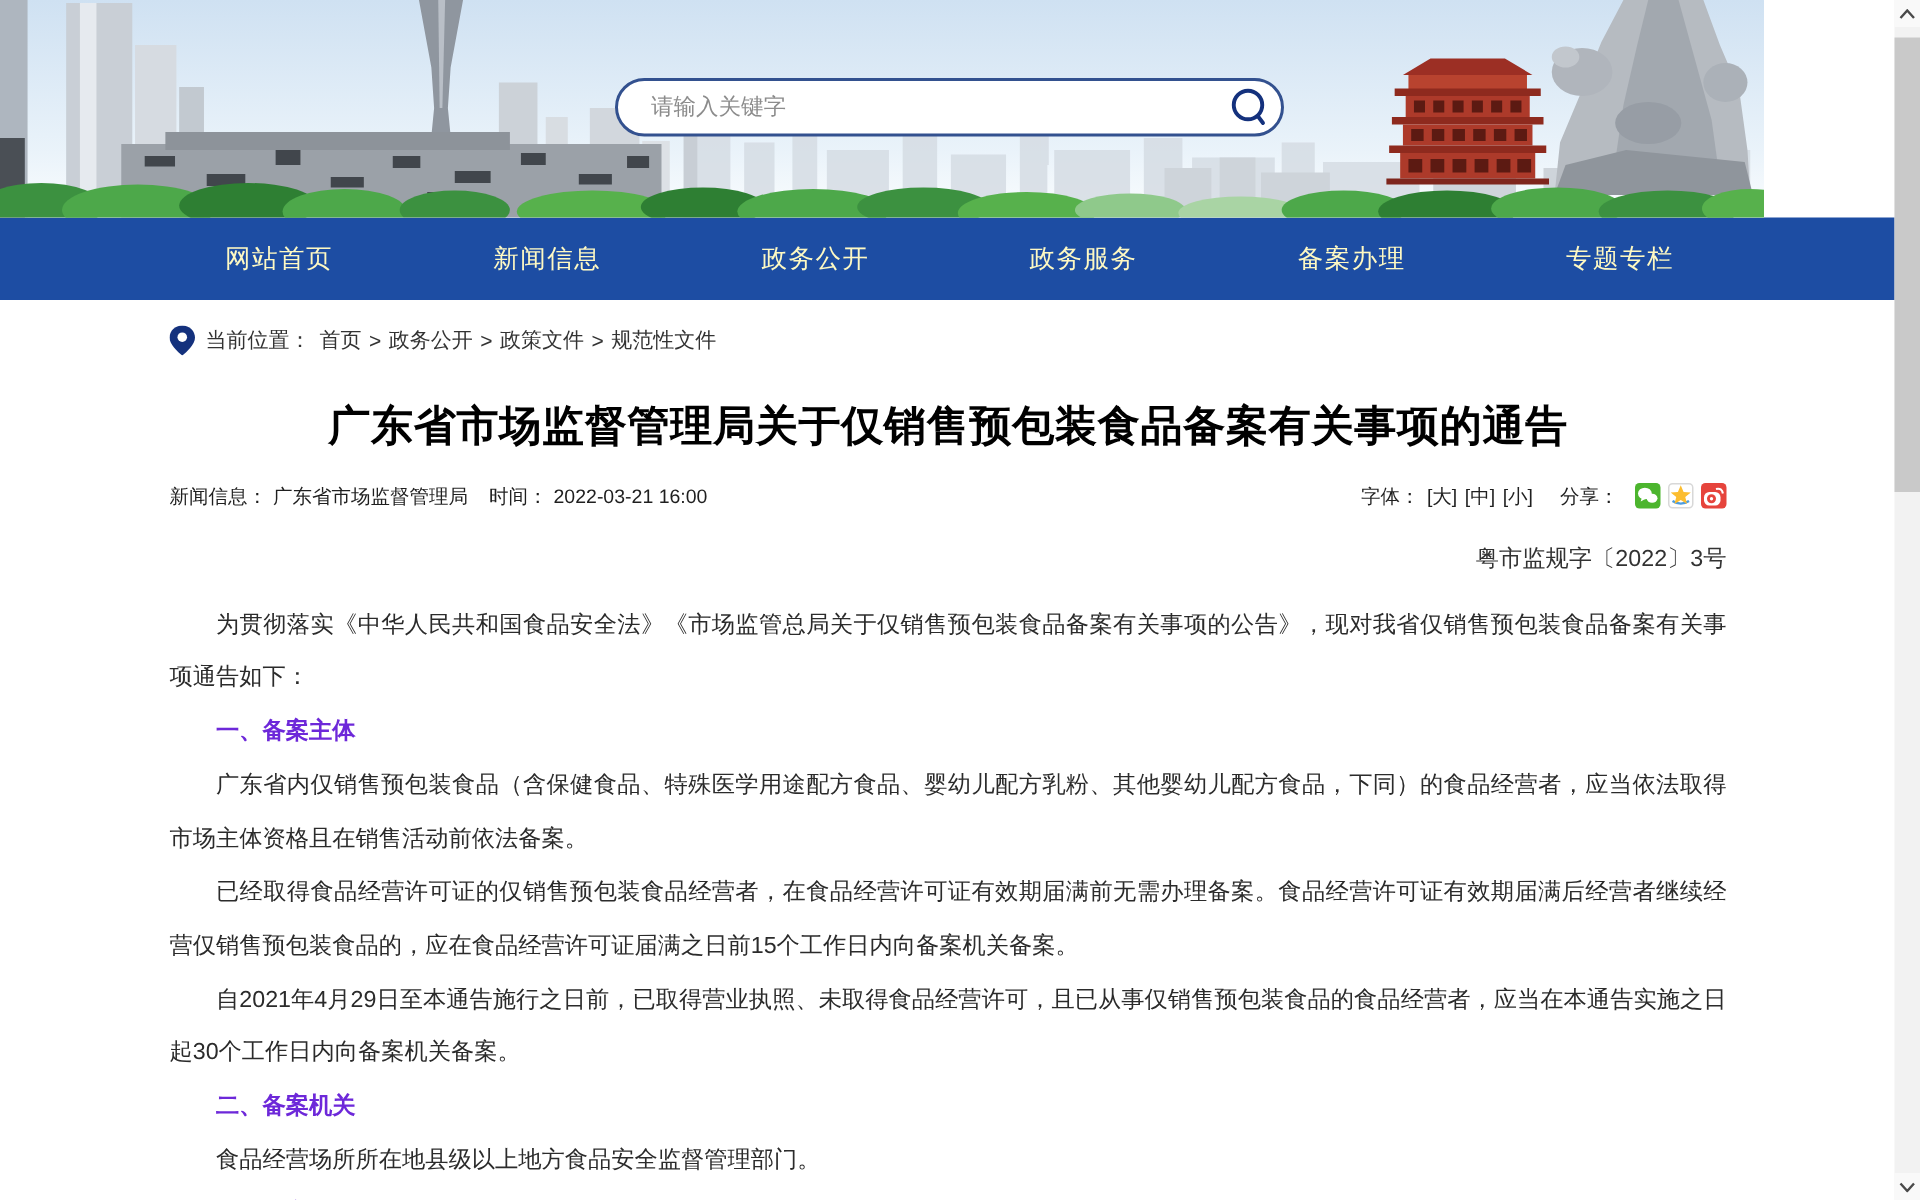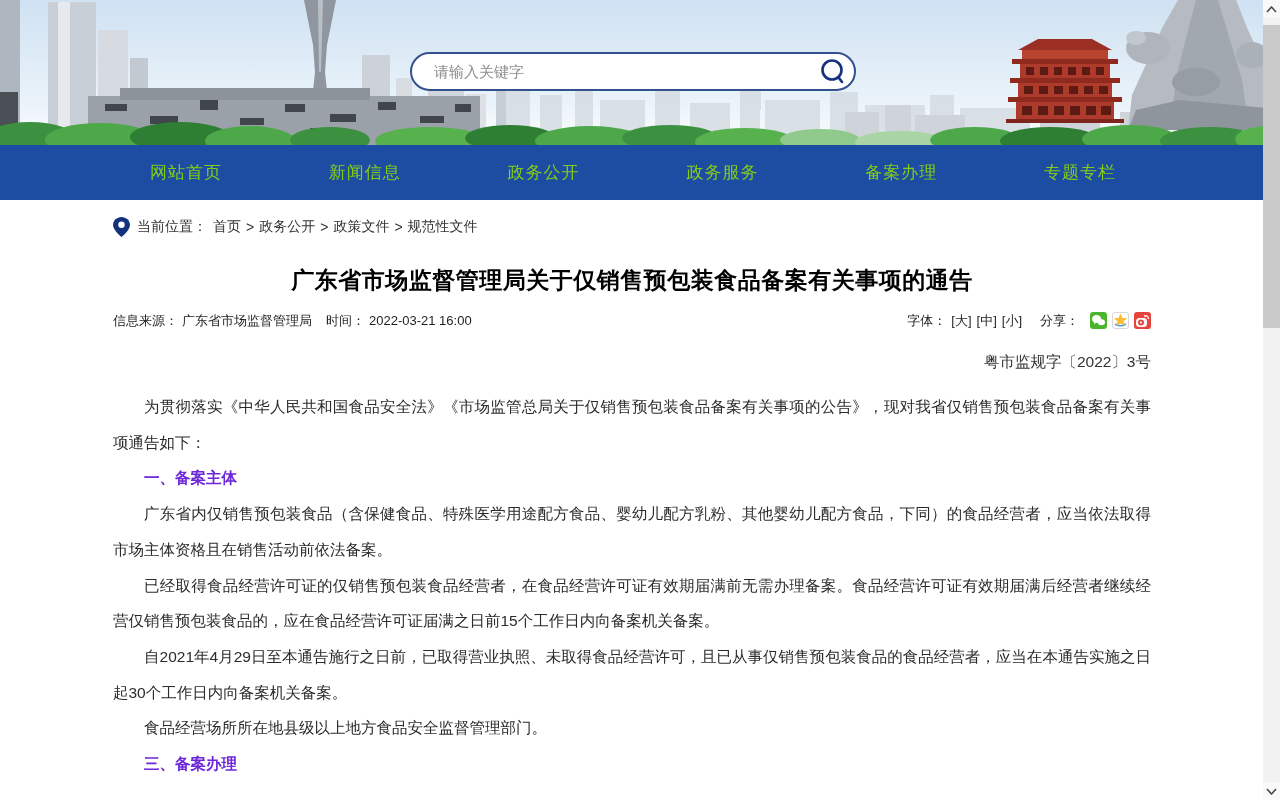--- a/index.html
+++ b/index.html
@@ -3,51 +3,51 @@
 <meta charset="utf-8">
 <style>
   * { box-sizing: border-box; }
   html,body { margin:0; padding:0; }
   body {
     width:1280px; height:800px; overflow:hidden; position:relative;
     background:#ffffff; font-family:"Liberation Sans","DejaVu Sans",sans-serif;
   }
 
   
-  .banner { position:relative; width:1280px; height:145px; overflow:hidden; background:#e8f1f9; }
+  .banner { position:relative; width:1176px; height:145px; overflow:hidden; background:#e8f1f9; }
   .banner svg.scene { position:absolute; left:0; top:0; width:100%; height:100%; display:block; }
 
   .search-wrap {
     position:absolute; left:410px; top:52px; width:446px; height:39px;
     background:#ffffff; border:2px solid #33518f; border-radius:21px;
     display:flex; align-items:center; z-index:5;
   }
   .search-input {
     flex:1; border:none; outline:none; background:transparent;
     margin-left:20px; font-size:15px; color:#333;
     font-family:"Liberation Sans","DejaVu Sans",sans-serif;
   }
   .search-input::placeholder { color:#8c8c8c; }
   .search-btn { width:30px; height:30px; margin-right:6px; cursor:pointer; background:none; border:none; padding:0; display:flex; align-items:center; justify-content:center; }
 
   
   .nav { width:1280px; height:55px; background:#1d4da3; display:flex; align-items:center; }
   .nav-inner { display:flex; width:966px; margin-left:150px; justify-content:space-between; }
-  .nav-item { color:#84cc16; font-size:17px; letter-spacing:1px; cursor:pointer; white-space:nowrap; }
+  .nav-item { color:#fef9c3; font-size:17px; letter-spacing:1px; cursor:pointer; white-space:nowrap; }
 
   
   .content { width:1038px; margin-left:113px; position:relative; }
 
   .breadcrumb { margin-top:17px; display:flex; align-items:center; font-size:14px; color:#333; }
   .breadcrumb .pin { width:17px; height:20px; margin-right:7px; flex:0 0 auto; }
   .crumb-label { margin-right:6px; }
   .crumb-link { cursor:pointer; }
   .crumb-sep { margin:0 5px; color:#333; }
 
-  .page-title { margin-top:28px; text-align:center; font-size:23px; font-weight:bold; color:#000; letter-spacing:0.5px; }
+  .page-title { margin-top:28px; text-align:center; font-size:28px; font-weight:bold; color:#000; letter-spacing:0.5px; }
 
   .meta-row { margin-top:16px; display:flex; justify-content:space-between; align-items:center; font-size:13px; color:#1f1f1f; }
   .meta-left span { margin-right:4px; }
   .meta-left .gap { margin-left:10px; }
   .meta-right { display:flex; align-items:flex-start; }
   .font-size-btn { cursor:pointer; margin-left:5px; color:#1f1f1f; }
   .share-label { margin-left:18px; margin-right:6px; }
   .share-icon { width:17px; height:17px; margin-left:5px; border-radius:3px; cursor:pointer; display:inline-block; }
 
   .doc-number { text-align:right; margin-top:22px; font-size:15.5px; color:#333; }
@@ -236,21 +236,21 @@
     <span class="crumb-sep">&gt;</span>
     <span class="crumb-link">政策文件</span>
     <span class="crumb-sep">&gt;</span>
     <span class="crumb-link">规范性文件</span>
   </div>
 
   <h1 class="page-title">广东省市场监督管理局关于仅销售预包装食品备案有关事项的通告</h1>
 
   <div class="meta-row">
     <div class="meta-left">
-      <span>信息来源：</span><span>广东省市场监督管理局</span><span class="gap">时间：</span><span>2022-03-21 16:00</span>
+      <span>新闻信息：</span><span>广东省市场监督管理局</span><span class="gap">时间：</span><span>2022-03-21 16:00</span>
     </div>
     <div class="meta-right">
       <span>字体：</span>
       <span class="font-size-btn">[大]</span>
       <span class="font-size-btn">[中]</span>
       <span class="font-size-btn">[小]</span>
       <span class="share-label">分享：</span>
       <span class="share-icon" style="background:#4cb52e;">
         <svg width="17" height="17" viewBox="0 0 17 17">
           <ellipse cx="6.6" cy="7" rx="4.6" ry="3.9" fill="#ffffff"></ellipse>
@@ -276,20 +276,21 @@
   </div>
 
   <div class="doc-number">粤市监规字〔2022〕3号</div>
 
   <div class="article-body">
     <p>为贯彻落实《中华人民共和国食品安全法》《市场监管总局关于仅销售预包装食品备案有关事项的公告》，现对我省仅销售预包装食品备案有关事项通告如下：</p>
     <p class="heading">一、备案主体</p>
     <p>广东省内仅销售预包装食品（含保健食品、特殊医学用途配方食品、婴幼儿配方乳粉、其他婴幼儿配方食品，下同）的食品经营者，应当依法取得市场主体资格且在销售活动前依法备案。</p>
     <p>已经取得食品经营许可证的仅销售预包装食品经营者，在食品经营许可证有效期届满前无需办理备案。食品经营许可证有效期届满后经营者继续经营仅销售预包装食品的，应在食品经营许可证届满之日前15个工作日内向备案机关备案。</p>
     <p>自2021年4月29日至本通告施行之日前，已取得营业执照、未取得食品经营许可，且已从事仅销售预包装食品的食品经营者，应当在本通告实施之日起30个工作日内向备案机关备案。</p>
+    <p class="heading">二、备案机关</p>
     <p>食品经营场所所在地县级以上地方食品安全监督管理部门。</p>
     <p class="heading">三、备案办理</p>
 
   </div>
 </div>
 
 <div class="scrollbar">
   <button class="sb-btn up">
     <svg width="11" height="7" viewBox="0 0 11 7">
       <polyline points="1,6 5.5,1 10,6" fill="none" stroke="#4a4a4a" stroke-width="1.6"></polyline>

